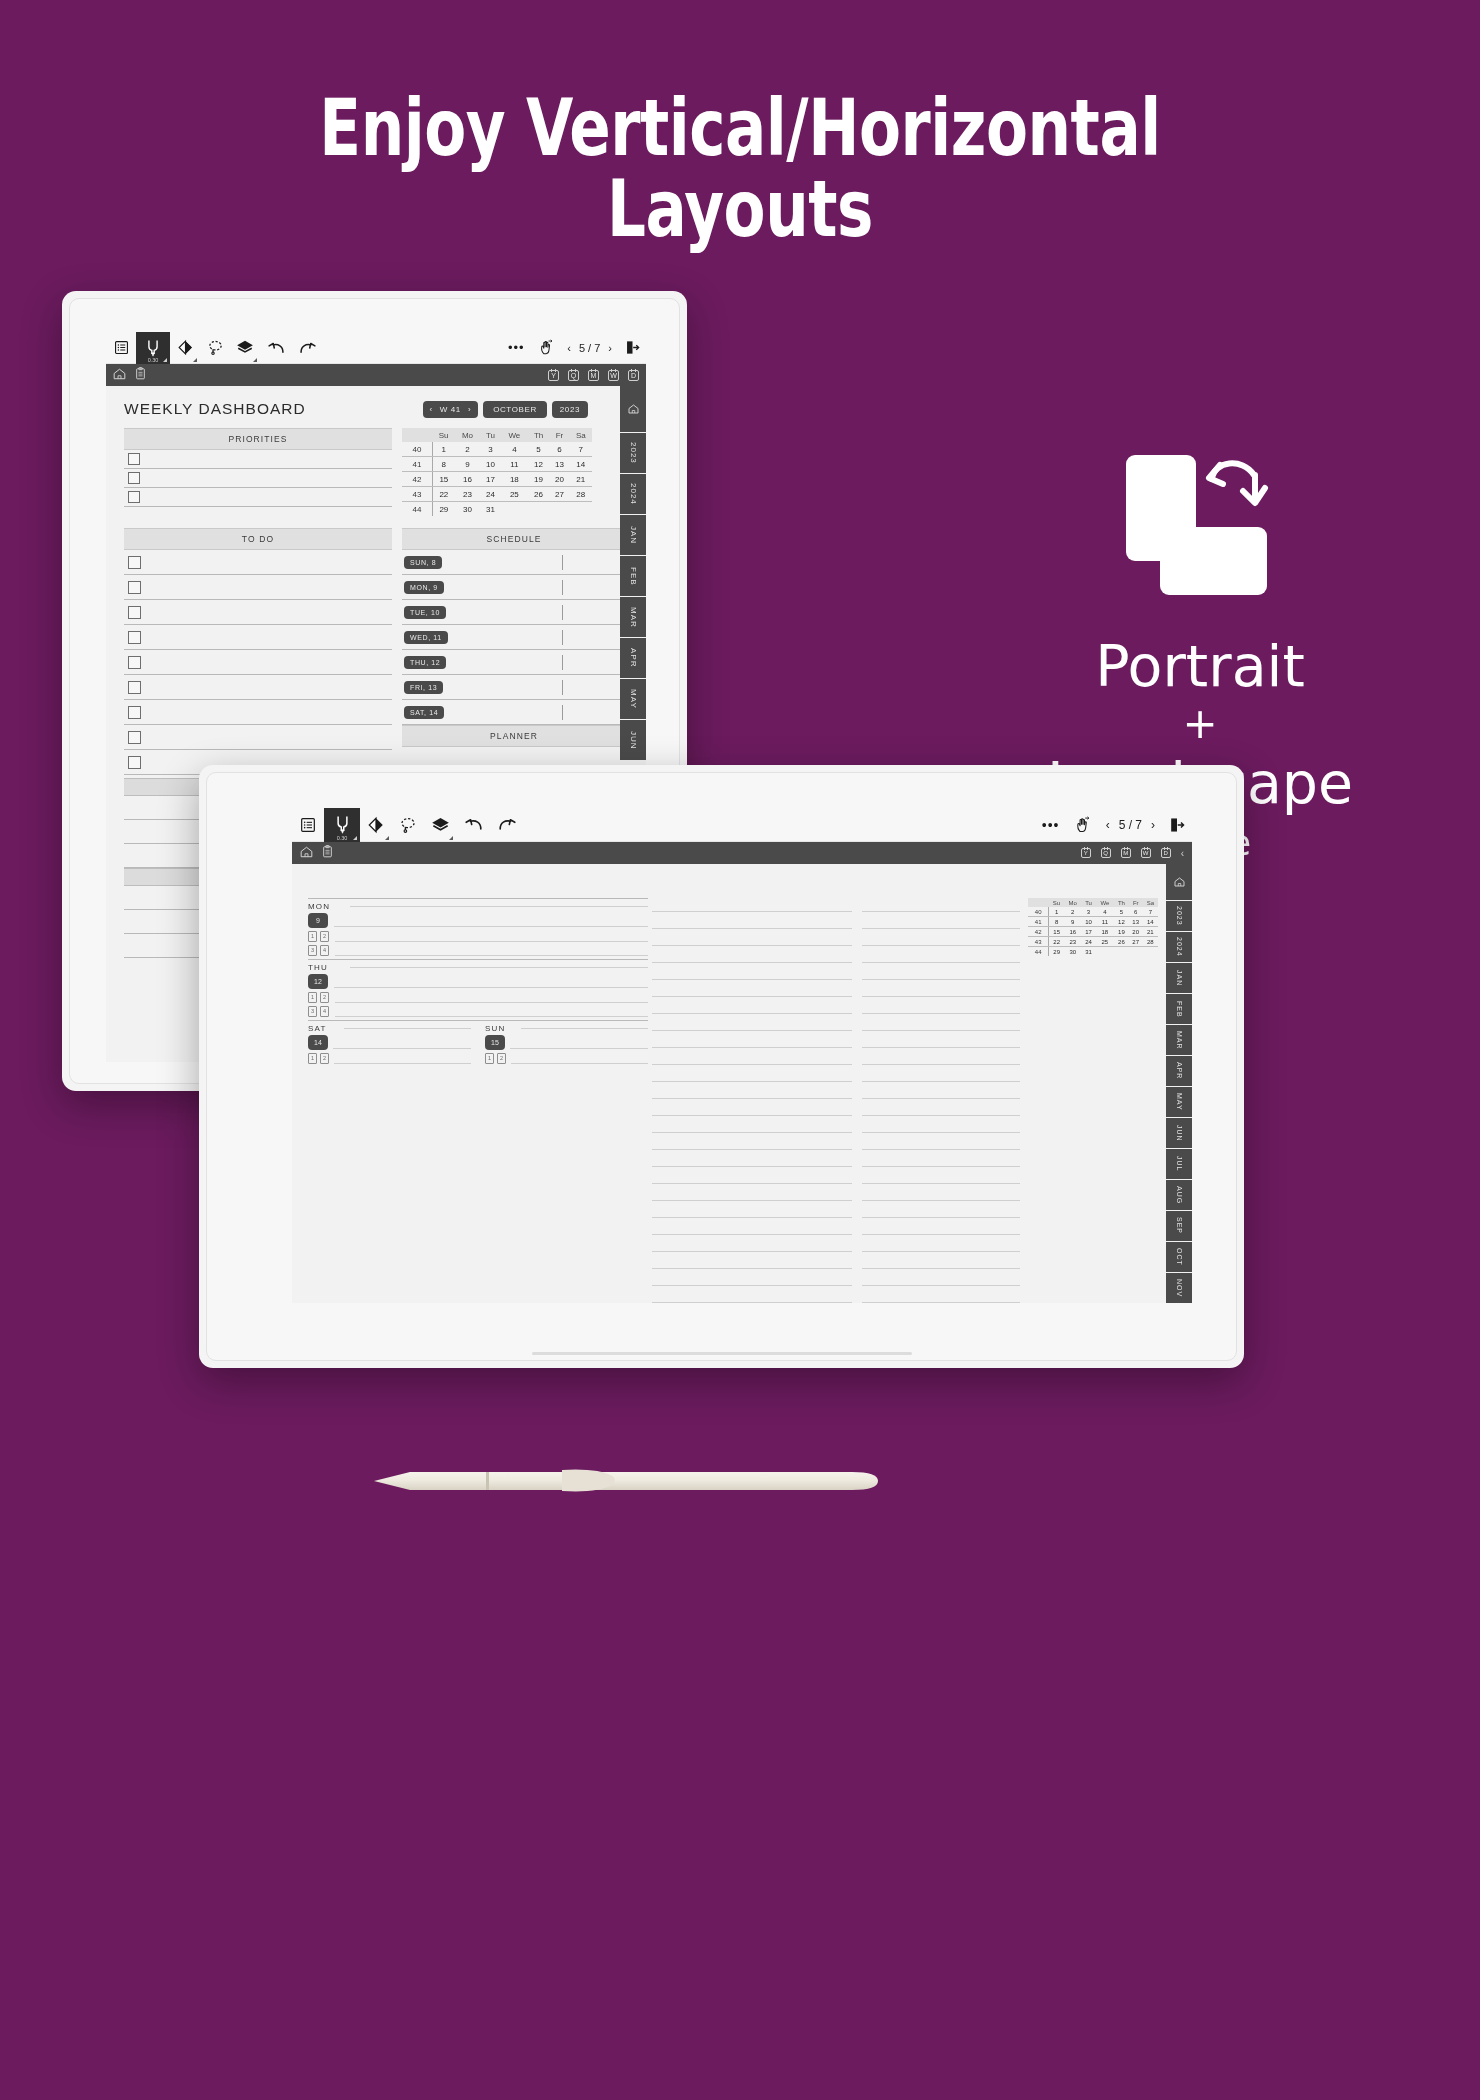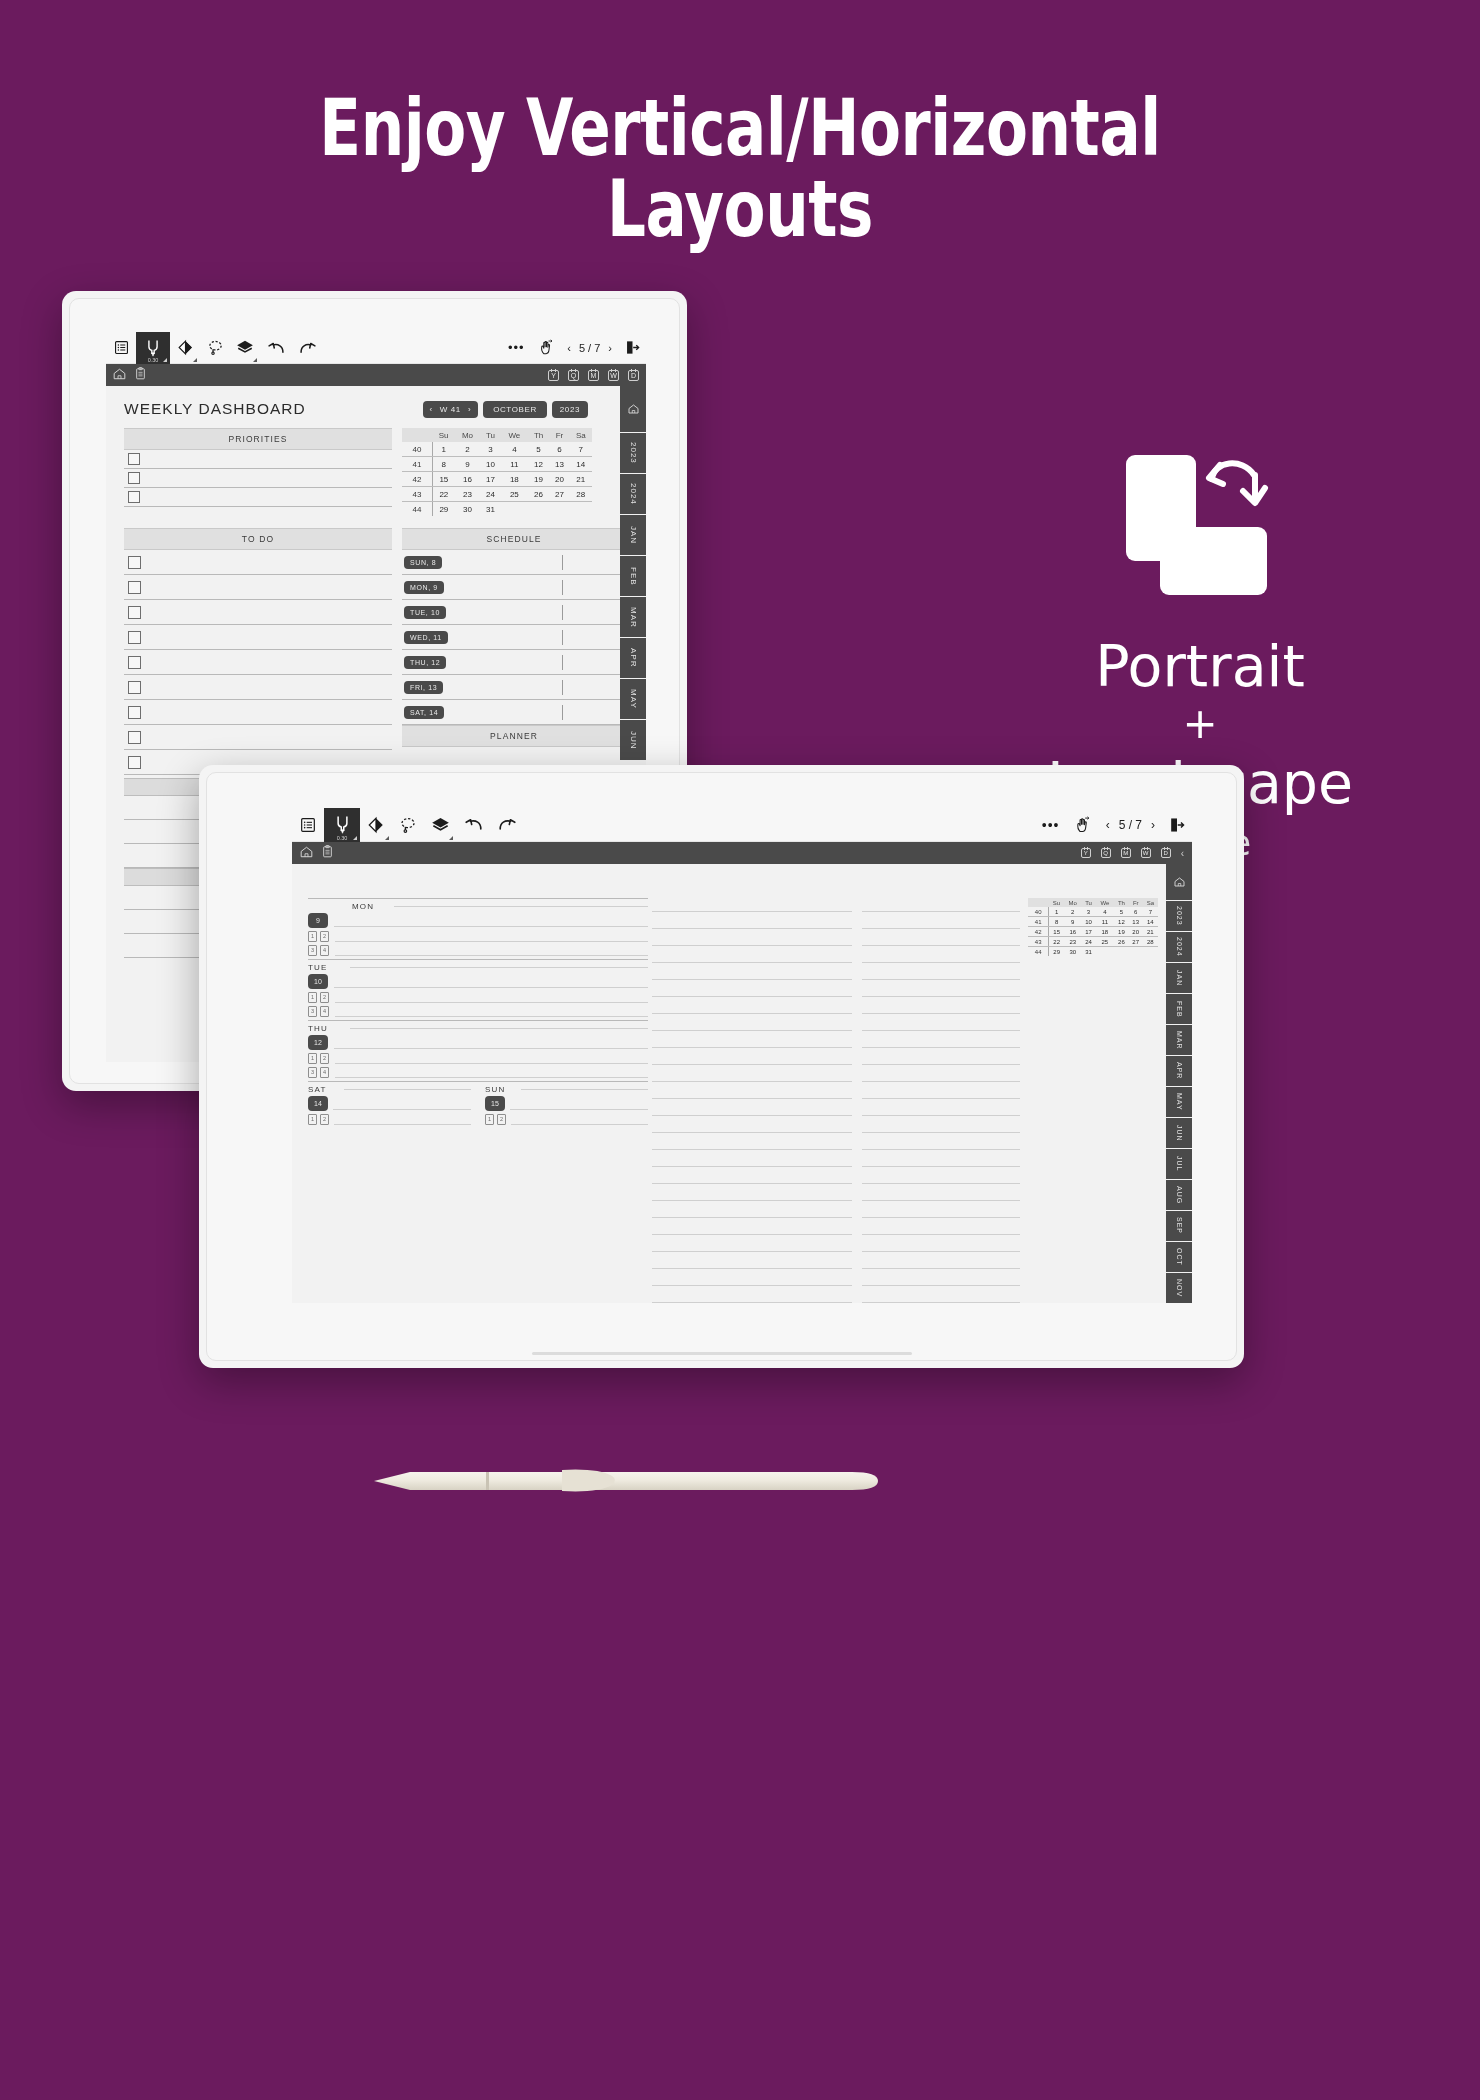--- a/index.html
+++ b/index.html
@@ -603,50 +603,26 @@
             <span class="cal-glyph" style="width: 10px; height: 10px; font-size: 6px;">W</span>
             <span class="cal-glyph" style="width: 10px; height: 10px; font-size: 6px;">D</span>
           </div>
         <span style="color:#cfcfcf;font-size:10px;margin-left:10px;">‹</span>
       </div>
 
       <div class="page" style="left:0;top:56px;right:26px;bottom:0;">
 
         <div id="l-days" style="position:absolute;left:16px;top:34px;width:340px;">
             <div class="day-block" style="border-top: 1px solid rgb(185, 185, 185); padding-top: 3px;">
-              <div style="display: flex; margin-left: 44px;">
+              <div style="display: flex;">
                 <span class="day-name" style="font-size: 8px; width: 42px;">MON</span>
                 <div style="flex: 1 1 0%; border-bottom: 1px solid rgb(207, 207, 207); margin-bottom: 4px;"></div>
               </div>
               <div style="display: flex; align-items: center; gap: 6px; margin-top: 2px;">
                 <span class="day-badge" style="width: 20px; height: 15px; font-size: 7px;">9</span>
-                <div style="flex: 1 1 0%; border-bottom: 1px solid rgb(207, 207, 207); height: 12px;"></div>
-              </div>
-              <div style="display: flex; align-items: center; gap: 6px; margin-top: 2px;">
-                <div style="display: flex; gap: 3px;">
-                  <span class="pg-icon" style="width: 9px; height: 11px; font-size: 5.5px;">1</span>
-                  <span class="pg-icon" style="width: 9px; height: 11px; font-size: 5.5px;">2</span>
-                </div>
-                <div style="flex: 1 1 0%; border-bottom: 1px solid rgb(207, 207, 207); height: 12px;"></div>
-              </div>
-              <div style="display: flex; align-items: center; gap: 6px; margin-top: 2px; margin-bottom: 3px;">
-                <div style="display: flex; gap: 3px;">
-                  <span class="pg-icon" style="width: 9px; height: 11px; font-size: 5.5px;">3</span>
-                  <span class="pg-icon" style="width: 9px; height: 11px; font-size: 5.5px;">4</span>
-                </div>
-                <div style="flex: 1 1 0%; border-bottom: 1px solid rgb(207, 207, 207); height: 12px;"></div>
-              </div>
-            </div>
-            <div class="day-block" style="border-top: 1px solid rgb(185, 185, 185); padding-top: 3px;">
-              <div style="display: flex;">
-                <span class="day-name" style="font-size: 8px; width: 42px;">TUE</span>
-                <div style="flex: 1 1 0%; border-bottom: 1px solid rgb(207, 207, 207); margin-bottom: 4px;"></div>
-              </div>
-              <div style="display: flex; align-items: center; gap: 6px; margin-top: 2px;">
-                <span class="day-badge" style="width: 20px; height: 15px; font-size: 7px;">10</span>
                 <div style="flex: 1 1 0%; border-bottom: 1px solid rgb(207, 207, 207); height: 12px;"></div>
               </div>
               <div style="display: flex; align-items: center; gap: 6px; margin-top: 2px;">
                 <div style="display: flex; gap: 3px;">
                   <span class="pg-icon" style="width: 9px; height: 11px; font-size: 5.5px;">1</span>
                   <span class="pg-icon" style="width: 9px; height: 11px; font-size: 5.5px;">2</span>
                 </div>
                 <div style="flex: 1 1 0%; border-bottom: 1px solid rgb(207, 207, 207); height: 12px;"></div>
               </div>
               <div style="display: flex; align-items: center; gap: 6px; margin-top: 2px; margin-bottom: 3px;">

